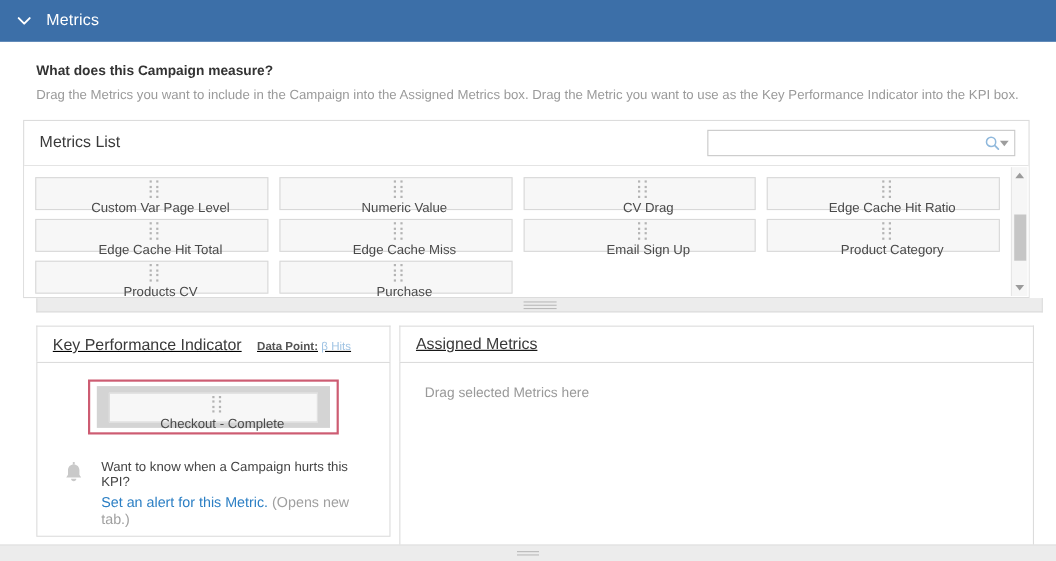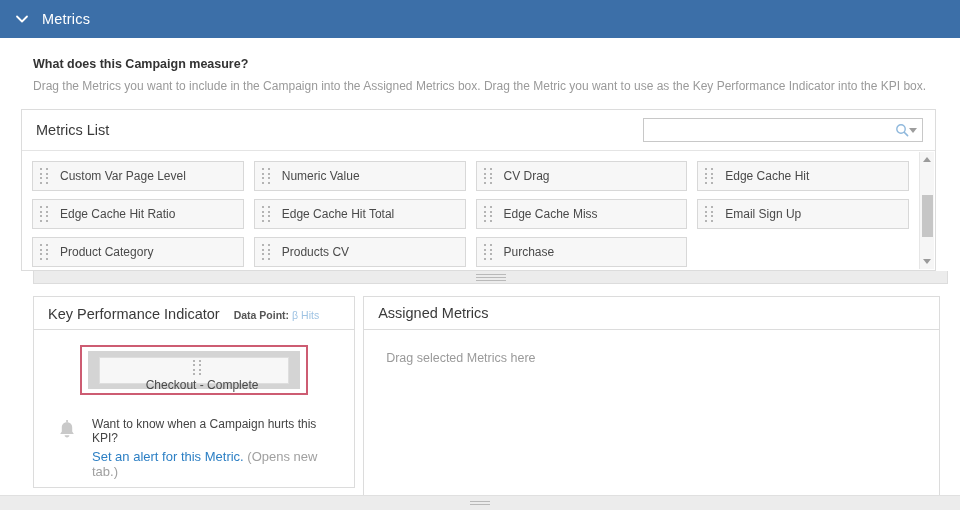--- a/index.html
+++ b/index.html
@@ -70,21 +70,21 @@
     position: relative; padding: 10px 26px 6px 10px; background: #fff;
     height: 119px; overflow: hidden;
   }
   .chip-grid {
     display: grid; grid-template-columns: repeat(4, 1fr);
     gap: 8px 10px;
   }
   .chip {
     height: 30px; border: 1px solid #d8d8d8; background: #f7f7f7;
     display: flex; align-items: center; gap: 0px;
-    padding-left: 6px; font-size: 12px; color: #4a4a4a;
+    padding-left: 6px; font-size: 12px; color: #4a4a4a; flex-direction: column;
   }
   .chip-label { margin-left: 10px; }
 
   .grip {
     width: 11px; height: 20px; flex: none;
     display: grid; grid-template-columns: 1fr 1fr;
     grid-template-rows: repeat(4, 1fr);
     gap: 2px 3px; align-content: center; padding: 2px 1px;
   }
   .grip i {
@@ -118,20 +118,21 @@
 
   
   .cols { display: flex; gap: 8px; margin: 12px 0 0 13px; }
   .kpi-panel { width: 325px; }
   .assigned-panel { width: 582px; }
 
   .sec-head {
     height: 33px; display: flex; align-items: baseline; gap: 14px;
     padding: 0 0 0 14px; border: 1px solid #dcdcdc; border-bottom: 0;
     background: #fff;
+    text-decoration: underline;
   }
   .sec-head-inner { display:flex; align-items: baseline; gap: 14px; padding-top: 8px; }
   .sec-title { font-size: 14.5px; color: #3a3a3a; }
   .dp-label { font-size: 10.5px; font-weight: bold; color: #555; }
   .dp-value { font-size: 10.5px; color: #9fc3e3; margin-left: 3px; }
 
   .sec-box {
     border: 1px solid #dcdcdc; background: #fff; position: relative;
   }
   .kpi-box { height: 159px; padding: 12px 10px 0 10px; }
@@ -235,33 +236,20 @@
                 <i></i>
                 <i></i>
                 <i></i>
                 <i></i>
                 <i></i>
                 <i></i>
                 <i></i>
                 <i></i>
               </span>
             <span class="chip-label">CV Drag</span>
-          </div>
-          <div class="chip">
-            <span class="grip">
-                <i></i>
-                <i></i>
-                <i></i>
-                <i></i>
-                <i></i>
-                <i></i>
-                <i></i>
-                <i></i>
-              </span>
-            <span class="chip-label">Edge Cache Hit</span>
           </div>
           <div class="chip">
             <span class="grip">
                 <i></i>
                 <i></i>
                 <i></i>
                 <i></i>
                 <i></i>
                 <i></i>
                 <i></i>

